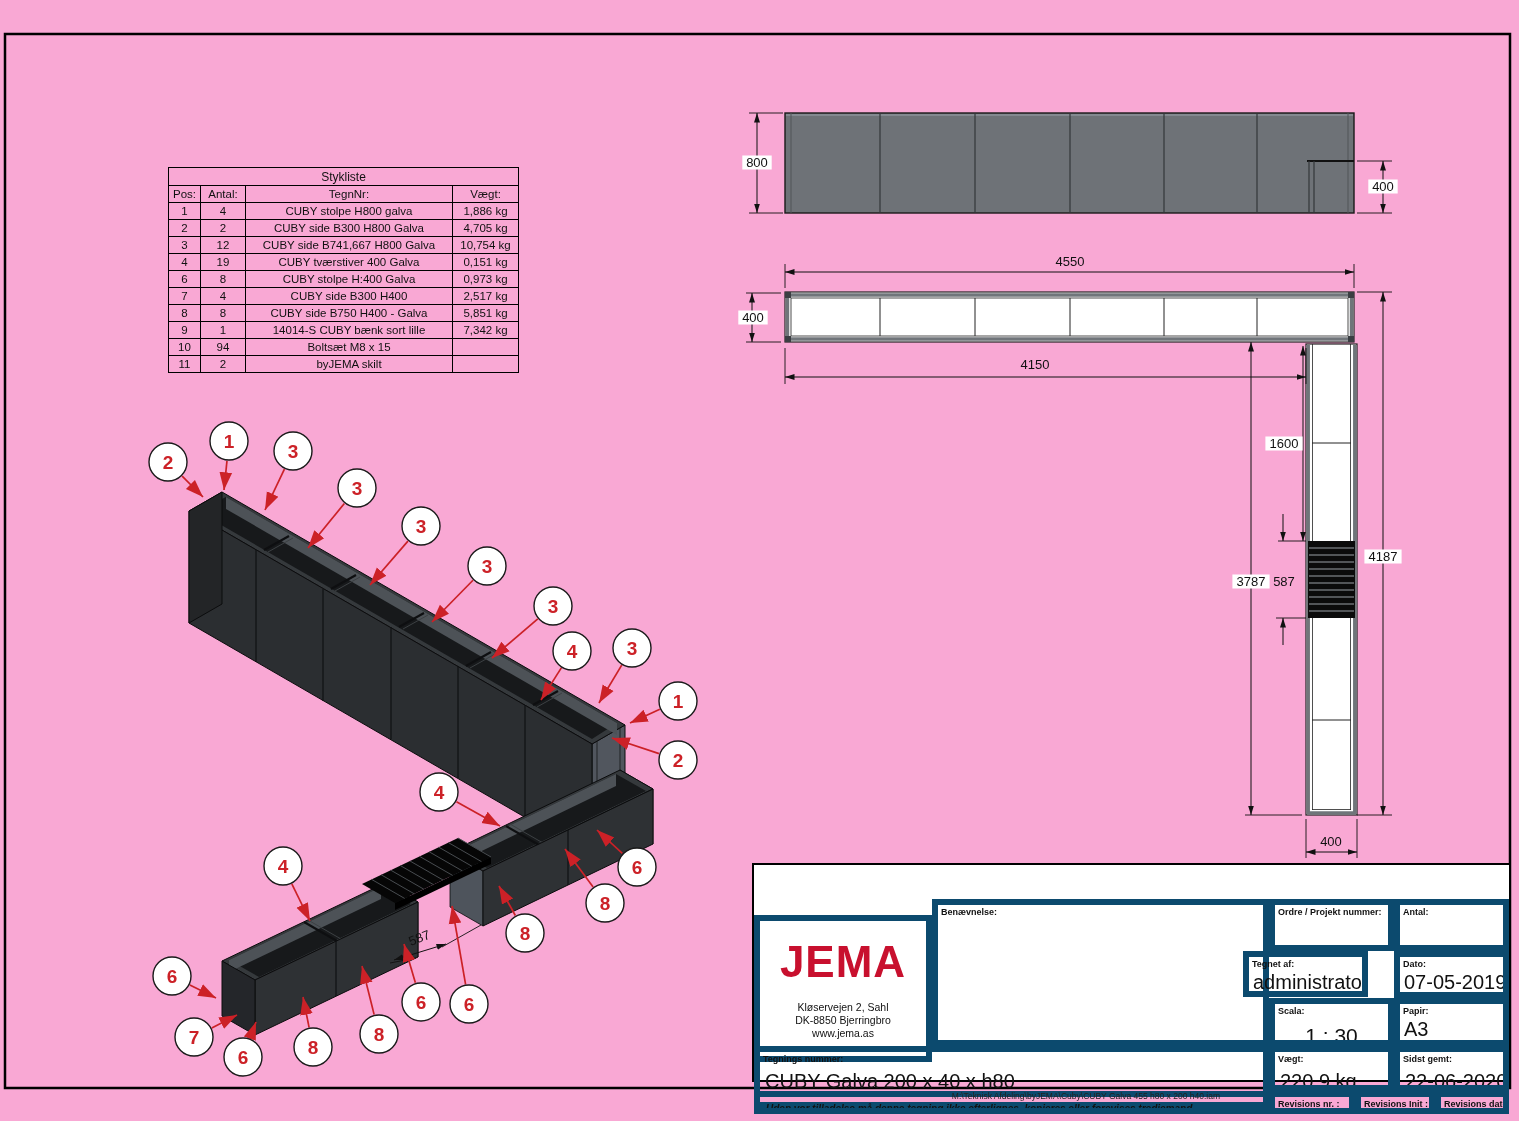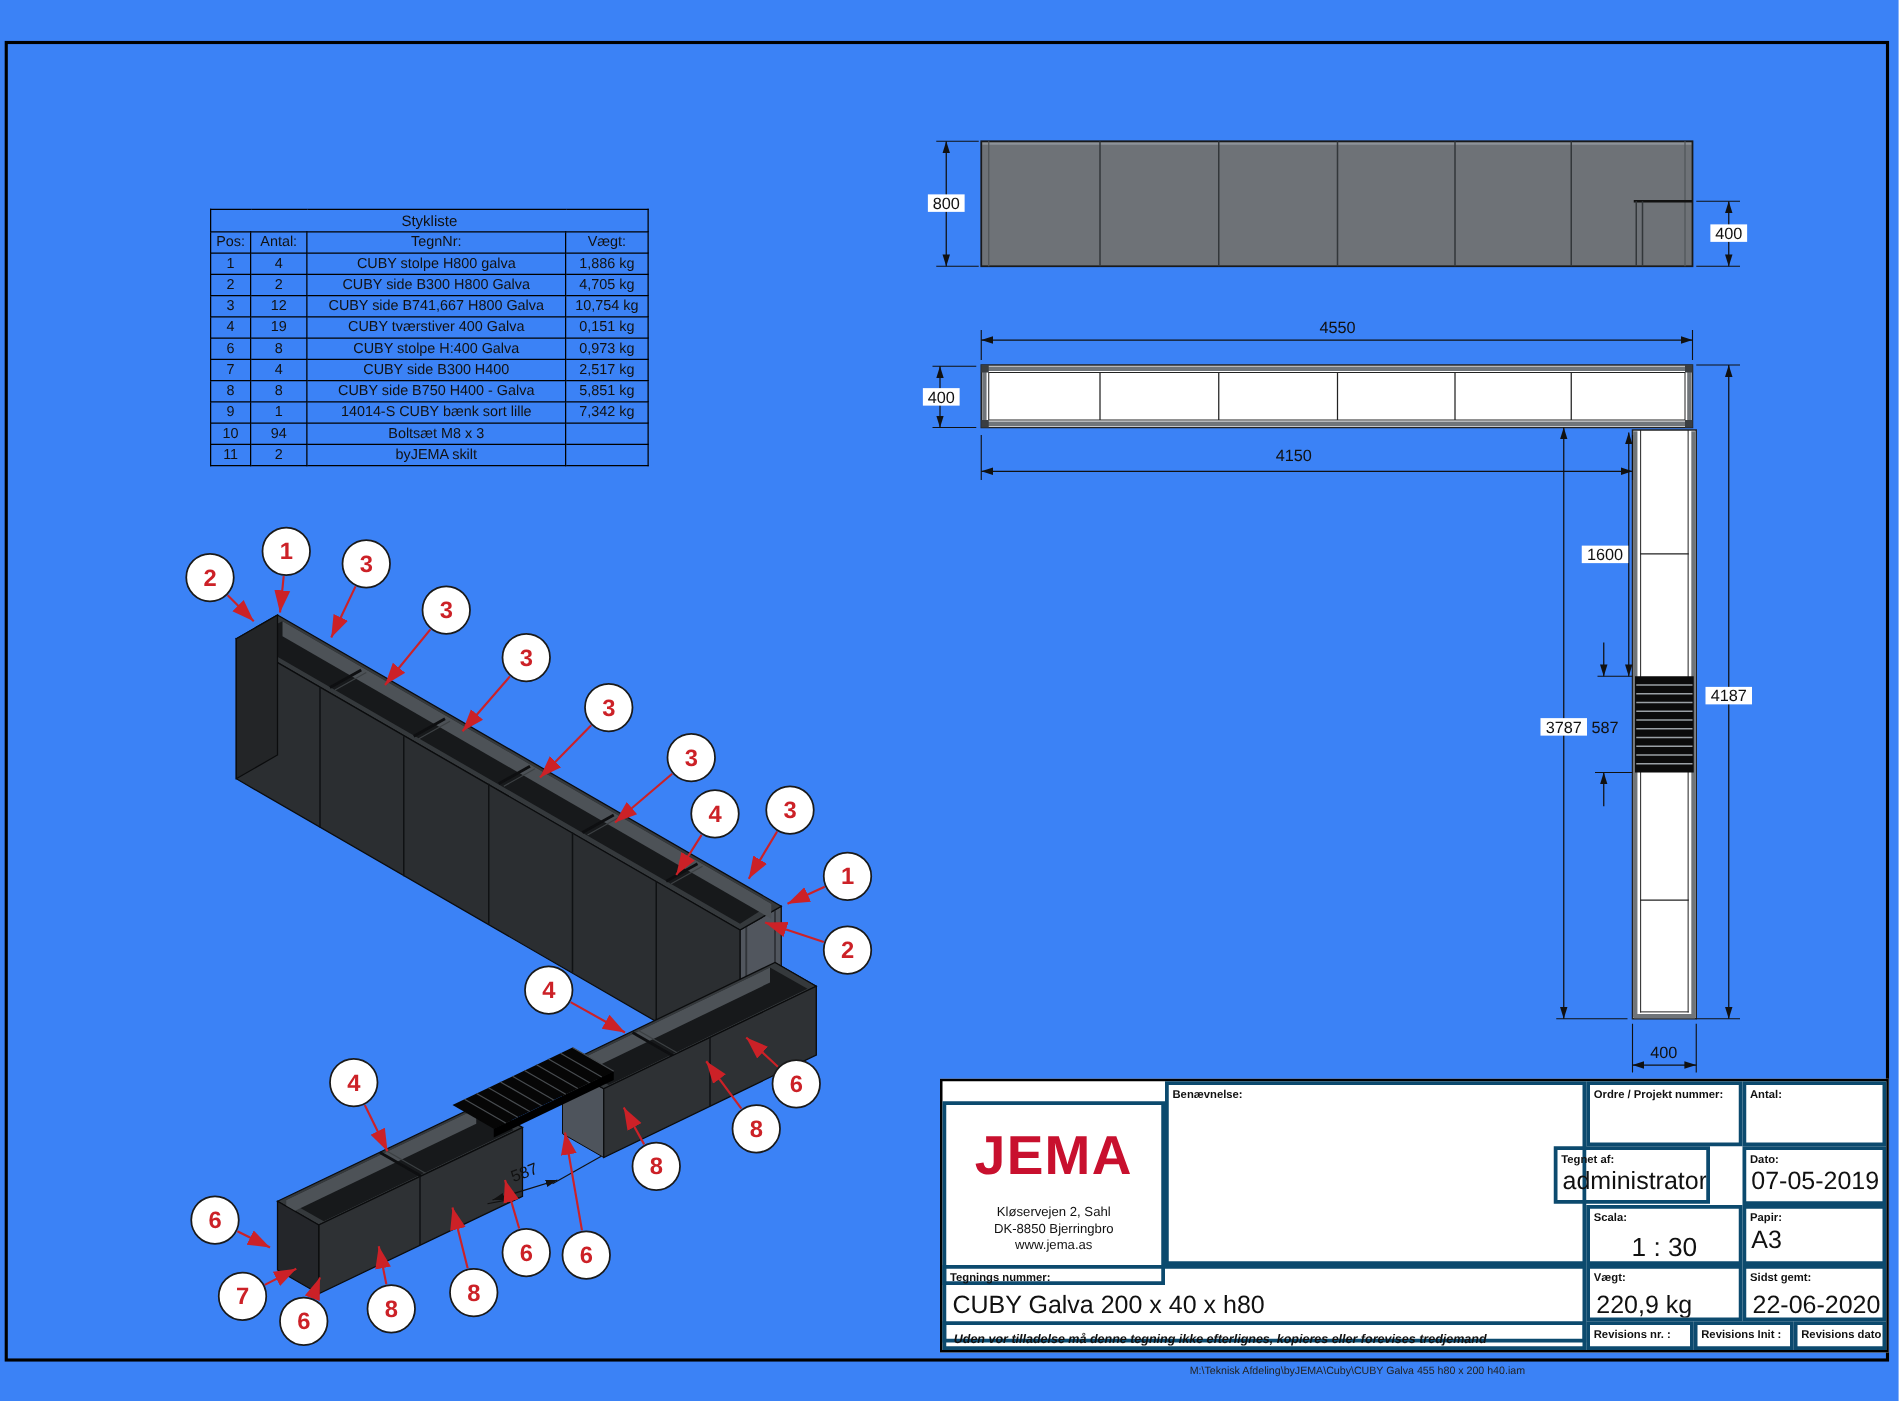--- a/index.html
+++ b/index.html
@@ -1,30 +1,30 @@
 <!DOCTYPE html>
 <html><head>
 <meta charset="utf-8">
 <style>
   html,body{margin:0;padding:0;background:#fff;}
-  .page{position:relative;width:1519px;height:1121px;background:#3b82f6;overflow:hidden;
+  .page{position:relative;width:1519px;height:1121px;background:#f9a8d4;overflow:hidden;
         font-family:"Liberation Sans","DejaVu Sans",sans-serif;color:#111;}
   svg{position:absolute;left:0;top:0;}
   
   .parts{position:absolute;left:168px;top:167px;border-collapse:collapse;table-layout:fixed;}
   .parts td,.parts th{border:1px solid #000;font-size:11.5px;font-weight:normal;height:16px;
         padding:0 3px;white-space:nowrap;overflow:hidden;}
   .parts .t-title{text-align:center;font-size:12px;height:17px;}
   .parts .hdr{text-align:center;}
   .parts .c0,.parts .c1{text-align:center;}
   .parts .c2,.parts .c3{text-align:center;}
   
   .tb{position:absolute;left:752px;top:863px;width:759px;height:219px;border:2px solid #000;
       box-sizing:border-box;background:#fff;}
-  .cell{position:absolute;border:3px solid #0c4a6e;box-sizing:border-box;overflow:hidden;}
+  .cell{position:absolute;border:6px solid #0c4a6e;box-sizing:border-box;overflow:hidden;margin-top:34px;}
   .lbl{font-size:9px;font-weight:bold;margin:2px 0 0 3px;white-space:nowrap;}
   .val{font-size:20px;margin:2px 0 0 4px;white-space:nowrap;}
   .logo-text{font-size:44px;font-weight:900;color:#C8102E;text-align:center;margin-top:16px;
       letter-spacing:1px;}
   .addr{font-size:10.5px;text-align:center;margin-top:14px;line-height:13px;}
   .scala-val{text-align:center;font-size:21px;margin-top:8px;}
   .big-val{font-size:20px;margin:6px 0 0 5px;white-space:nowrap;}
   .disc{font-size:10px;font-weight:bold;font-style:italic;margin:6px 0 0 6px;white-space:nowrap;}
   .footer{position:absolute;left:620px;top:1091px;width:600px;text-align:right;font-size:8.5px;
       color:#222;}
@@ -454,21 +454,21 @@
         </tr>
         <tr>
           <td class="c0">9</td>
           <td class="c1">1</td>
           <td class="c2">14014-S CUBY bænk sort lille</td>
           <td class="c3">7,342 kg</td>
         </tr>
         <tr>
           <td class="c0">10</td>
           <td class="c1">94</td>
-          <td class="c2">Boltsæt M8 x 3</td>
+          <td class="c2">Boltsæt M8 x 15</td>
           <td class="c3"></td>
         </tr>
         <tr>
           <td class="c0">11</td>
           <td class="c1">2</td>
           <td class="c2">byJEMA skilt</td>
           <td class="c3"></td>
         </tr>
       </tbody>
   </table>

